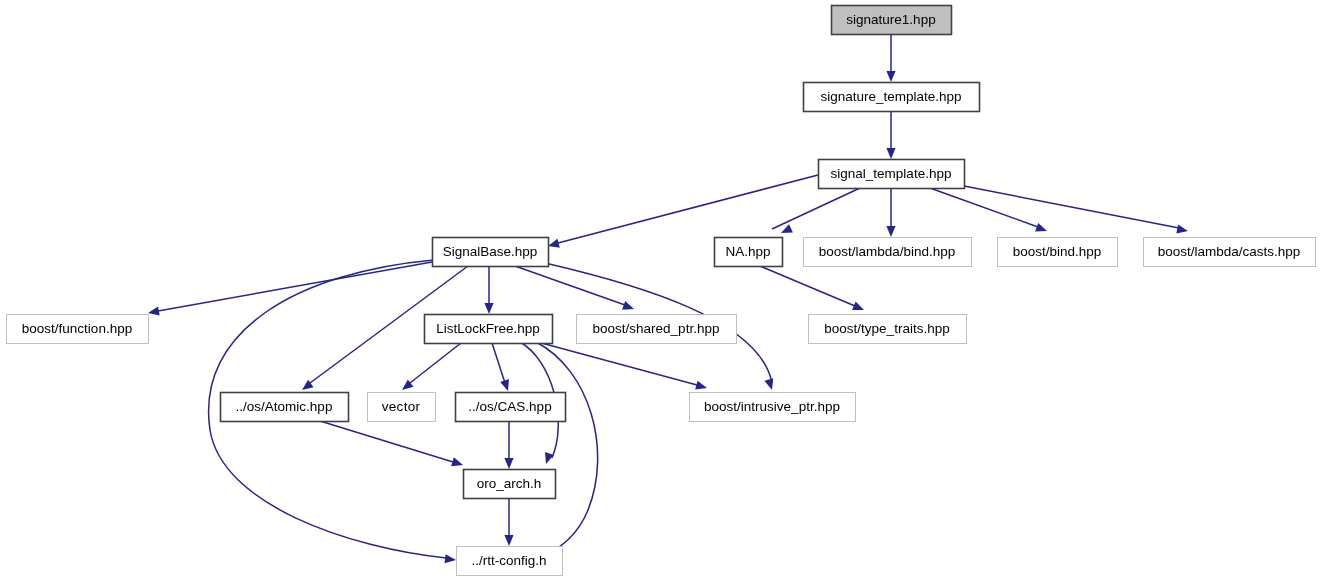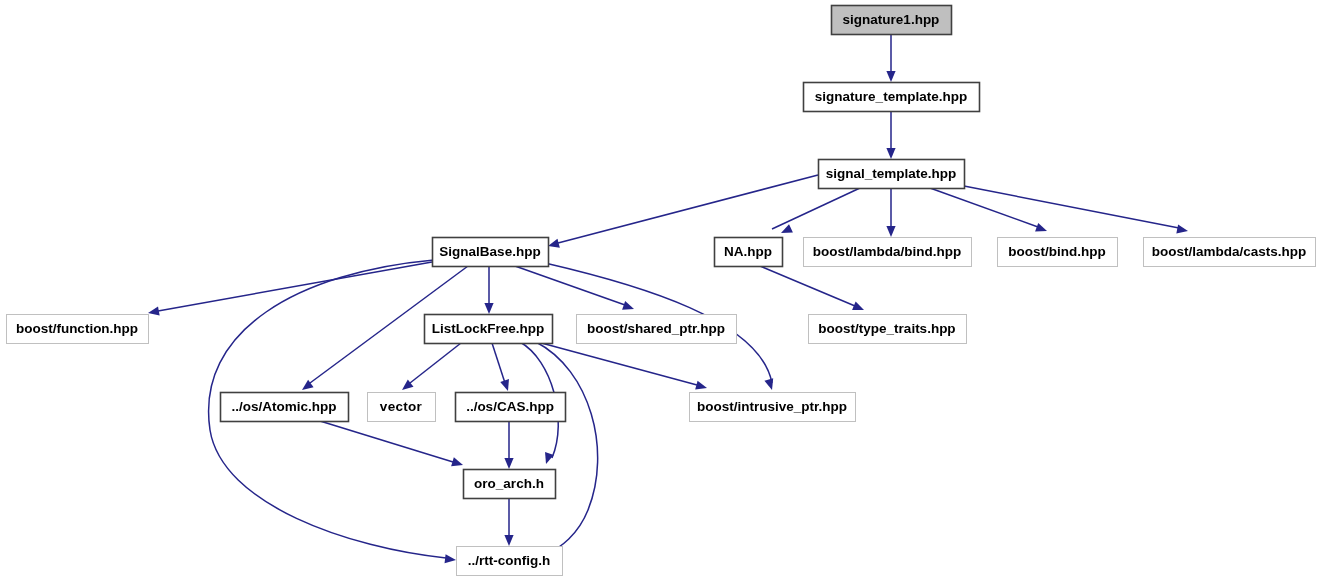--- a/index.html
+++ b/index.html
@@ -7,21 +7,20 @@
     padding: 0;
     background: #ffffff;
   }
   #graph-root {
     position: relative;
     width: 1321px;
     height: 581px;
     background: #ffffff;
     font-family: "Liberation Sans", sans-serif;
     overflow: hidden;
-    font-weight: bold;
   }
   #graph-svg {
     position: absolute;
     left: 0;
     top: 0;
     width: 1321px;
     height: 581px;
   }
   .node-rect {
     fill: #ffffff;

